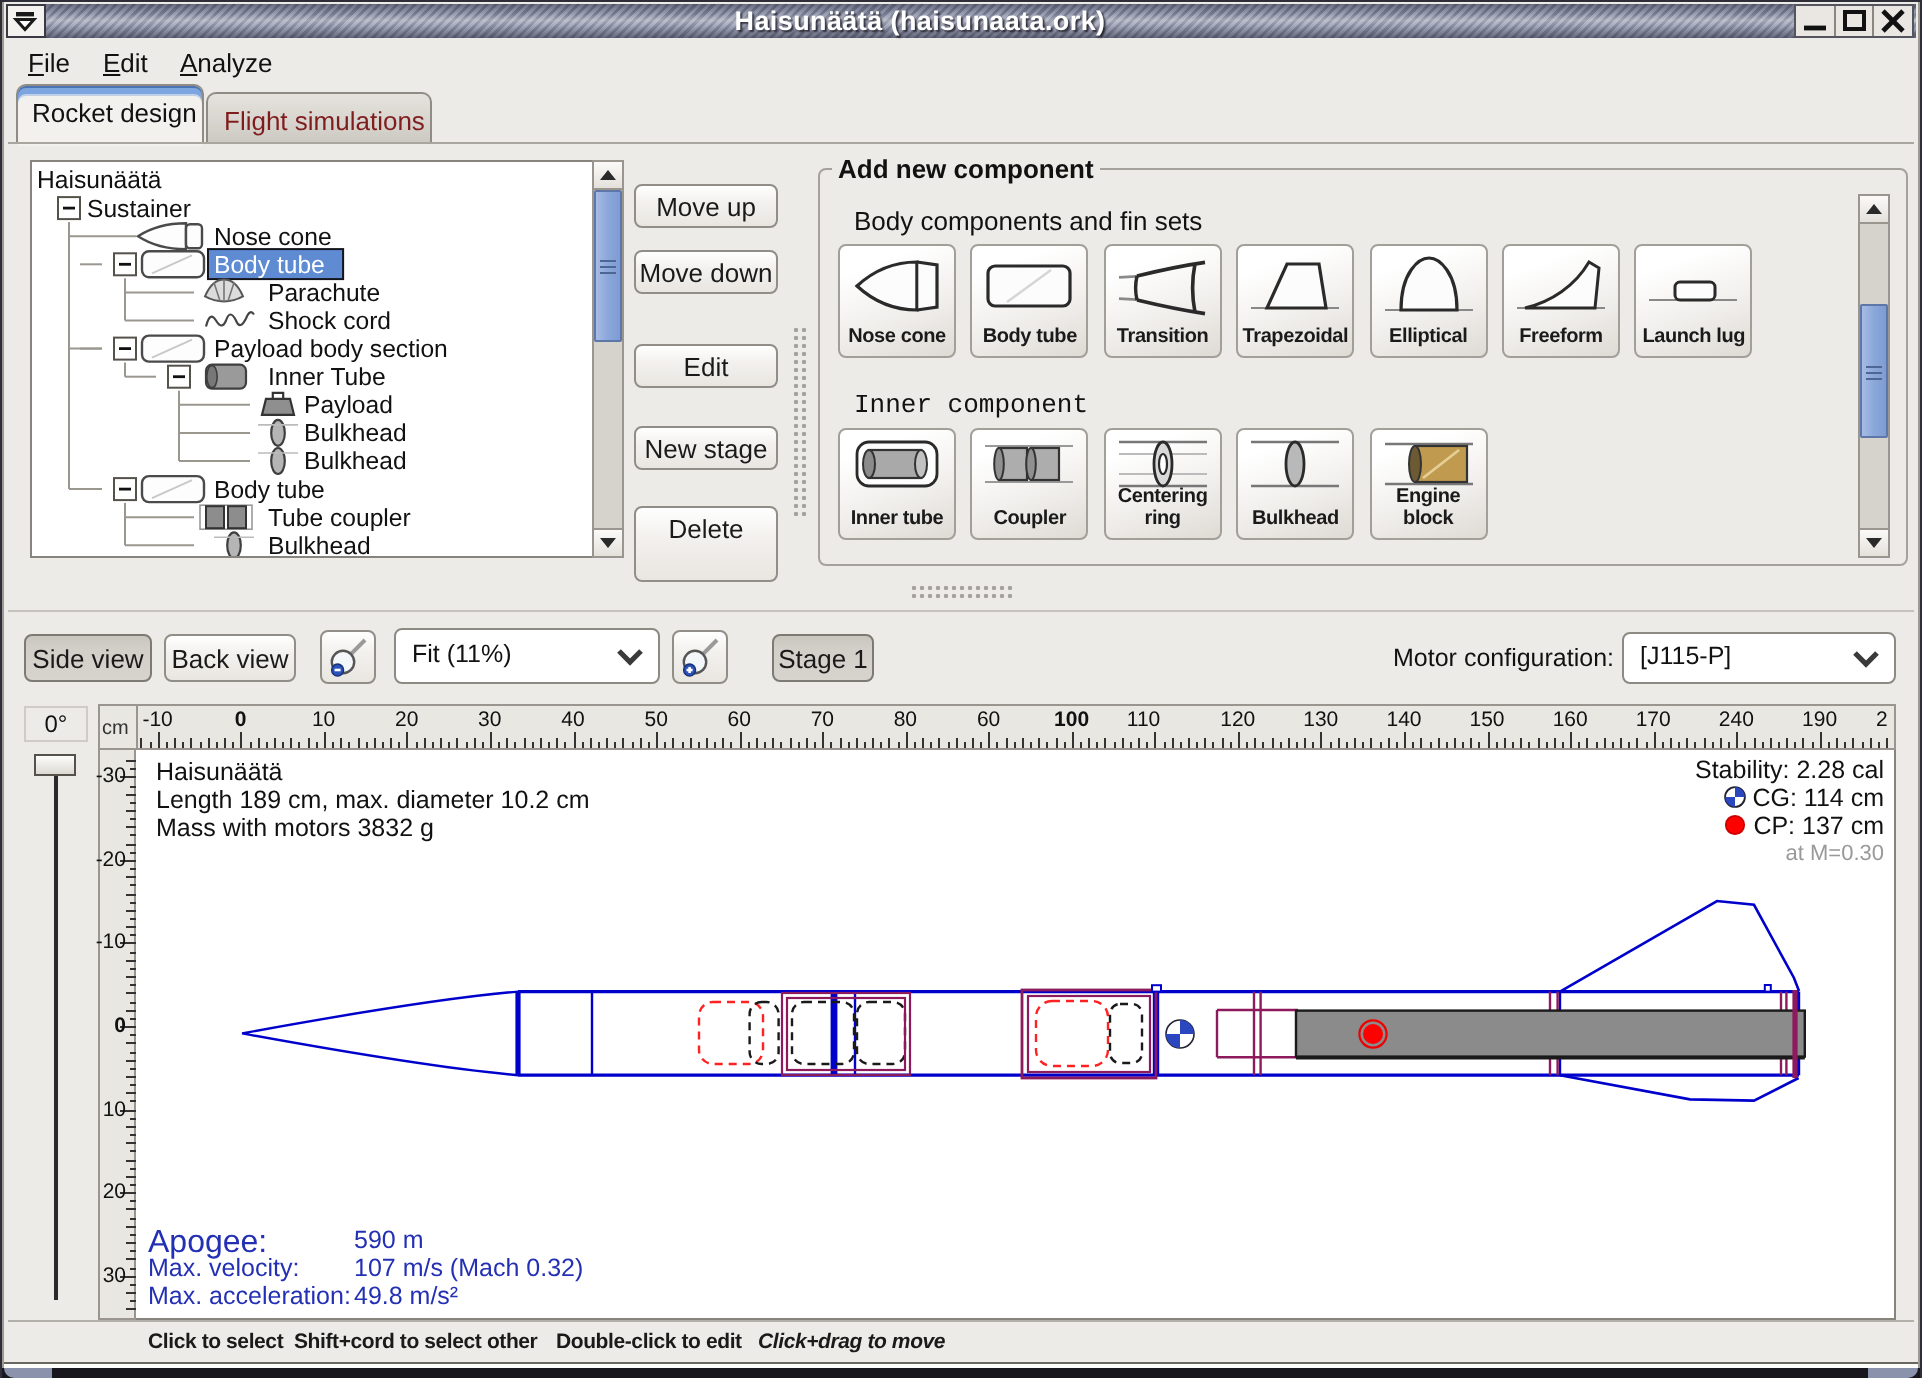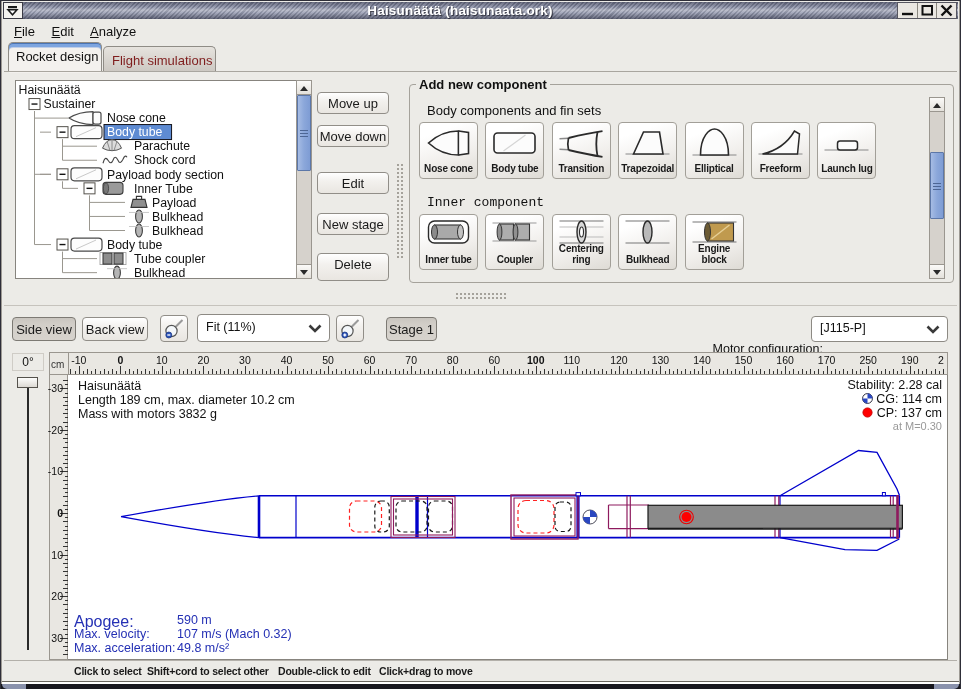--- a/index.html
+++ b/index.html
@@ -133,21 +133,21 @@
       <path d="M7 9 L11 4 L3 4 Z" fill="#2a2a2a"></path>
     </svg></div>
 <div class="abs" style="left:297px;top:95px;width:14px;height:76px;background:linear-gradient(90deg,#a6bce4,#8ba7da 50%,#7e9cd4);border:1px solid #5c77a8;border-radius:1px;"></div>
 <div class="abs" style="left:300px;top:130.0px;width:8px;height:1px;background:#4d6694;"></div>
 <div class="abs" style="left:300px;top:133.0px;width:8px;height:1px;background:#4d6694;"></div>
 <div class="abs" style="left:300px;top:136.0px;width:8px;height:1px;background:#4d6694;"></div>
 <div class="btn" style="left:317px;top:92px;width:72px;height:22px;line-height:21px;">Move up</div>
 <div class="btn" style="left:317px;top:125px;width:72px;height:22px;line-height:21px;">Move down</div>
 <div class="btn" style="left:317px;top:172px;width:72px;height:22px;line-height:21px;">Edit</div>
 <div class="btn" style="left:317px;top:213px;width:72px;height:22px;line-height:21px;">New stage</div>
-<div class="btn" style="left:317px;top:253px;width:72px;height:28px;line-height:21px;">Delete</div>
+<div class="btn" style="left:317px;top:253px;width:72px;height:38px;line-height:21px;">Delete</div>
 <div class="abs" style="left:396px;top:163px;width:9px;height:95px;
 background-image:radial-gradient(circle, #a5a29b 1px, transparent 1.2px);background-size:4px 4px;"></div>
 <div class="abs" style="left:409px;top:84px;width:545px;height:199px;border:1px solid #a5a29b;border-radius:4px;"></div>
 <div class="abs" style="left:416px;top:77px;background:#ecebe7;padding:0 3px;font-size:13px;font-weight:bold;color:#111;">Add new component</div>
 <div class="abs" style="left:427px;top:103px;font-size:13px;color:#111;">Body components and fin sets</div>
 <div class="abs" style="left:427px;top:195px;font-size:13px;color:#111;font-family:Liberation Mono, monospace;">Inner component</div>
 <div class="abs" style="left:419.0px;top:122px;width:59px;height:57px;background:linear-gradient(160deg,#ffffff 20%,#f1efec 60%,#dedbd5);border:1px solid #a29f98;border-radius:4px;"></div>
 <svg class="abs" style="left:425.0px;top:126px" width="47" height="34" viewBox="0 0.0 46 34">
     <path d="M3,17 Q16,5 33,5 L33,29 Q16,29 3,17 Z" fill="#fcfcfc" stroke="#2a2a2a" stroke-width="1.6"></path>
 <path d="M33,5 L43,6.5 L43,27.5 L33,29" fill="#fcfcfc" stroke="#2a2a2a" stroke-width="1.6"></path>
@@ -268,21 +268,21 @@
     <circle cx="5.8" cy="17" r="3" fill="#2a52b8" stroke="#16307a" stroke-width="0.7"></circle>
     <line x1="4.3" y1="17" x2="7.3" y2="17" stroke="#fff" stroke-width="1.3"></line>
     <line x1="5.8" y1="15.5" x2="5.8" y2="18.5" stroke="#fff" stroke-width="1.3"></line>
   </svg>
 <div class="abs" style="left:197px;top:314px;width:133px;height:28px;background:#fff;border:1px solid #8d8a84;border-radius:4px;"></div>
 <div class="abs" style="left:206px;top:314px;height:28px;line-height:27px;font-size:12.5px;color:#111;">Fit (11%)</div>
 <svg class="abs" style="left:307px;top:323.0px" width="16" height="10" viewBox="0 0 16 10">
     <path d="M2.5,2.5 L8,8 L13.5,2.5" fill="none" stroke="#3a3a3a" stroke-width="2.6"></path>
   </svg>
 <div class="btn pressed" style="left:386px;top:317px;width:51px;height:24px;line-height:23px;">Stage 1</div>
-<div class="abs" style="right:138px;top:322px;font-size:12.5px;color:#111;margin-top:20px;">Motor configuration:</div>
+<div class="abs" style="right:154px;top:322px;font-size:12.5px;color:#111;">Motor configuration:</div>
 <div class="abs" style="left:811px;top:316px;width:137px;height:26px;background:#fff;border:1px solid #8d8a84;border-radius:4px;"></div>
 <div class="abs" style="left:820px;top:316px;height:26px;line-height:25px;font-size:12.5px;color:#111;">[J115-P]</div>
 <svg class="abs" style="left:925px;top:324.0px" width="16" height="10" viewBox="0 0 16 10">
     <path d="M2.5,2.5 L8,8 L13.5,2.5" fill="none" stroke="#3a3a3a" stroke-width="2.6"></path>
   </svg>
 <div class="abs" style="left:12px;top:353px;width:32px;height:18px;border:1px solid #cfccc6;font-size:12px;color:#111;text-align:center;line-height:17px;">0°</div>
 <div class="abs" style="left:26.5px;top:386px;width:2px;height:264px;background:#2a2a2a;"></div>
 <div class="abs" style="left:17px;top:377px;width:21px;height:11px;background:linear-gradient(#fdfdfc,#dcd9d3);border:1px solid #55524c;"></div>
 <div class="abs" style="left:48.5px;top:352px;width:899.5px;height:23px;background:#e9e7e2;border:1px solid #9a968f;"></div>
 <div class="abs" style="left:48.5px;top:375px;width:19.5px;height:284.5px;background:#e9e7e2;border:1px solid #9a968f;border-top:none;"></div>
@@ -493,21 +493,21 @@
 <div class="tick" style="left:830.8px;top:371px;width:1px;height:3px;"></div>
 <div class="tick" style="left:835.0px;top:369px;width:1px;height:5px;"></div>
 <div class="tick" style="left:839.1px;top:371px;width:1px;height:3px;"></div>
 <div class="tick" style="left:843.3px;top:369px;width:1px;height:5px;"></div>
 <div class="tick" style="left:847.4px;top:371px;width:1px;height:3px;"></div>
 <div class="tick" style="left:851.6px;top:369px;width:1px;height:5px;"></div>
 <div class="tick" style="left:855.7px;top:371px;width:1px;height:3px;"></div>
 <div class="tick" style="left:859.9px;top:369px;width:1px;height:5px;"></div>
 <div class="tick" style="left:864.0px;top:371px;width:1px;height:3px;"></div>
 <div class="tick" style="left:868.2px;top:366px;width:1px;height:8px;"></div>
-<div class="abs" style="left:854.2px;top:354px;width:28px;text-align:center;font-size:10.5px;color:#111;">250</div>
+<div class="abs" style="left:854.2px;top:354px;width:28px;text-align:center;font-size:10.5px;color:#111;">240</div>
 <div class="tick" style="left:872.4px;top:371px;width:1px;height:3px;"></div>
 <div class="tick" style="left:876.5px;top:369px;width:1px;height:5px;"></div>
 <div class="tick" style="left:880.7px;top:371px;width:1px;height:3px;"></div>
 <div class="tick" style="left:884.8px;top:369px;width:1px;height:5px;"></div>
 <div class="tick" style="left:889.0px;top:371px;width:1px;height:3px;"></div>
 <div class="tick" style="left:893.1px;top:369px;width:1px;height:5px;"></div>
 <div class="tick" style="left:897.3px;top:371px;width:1px;height:3px;"></div>
 <div class="tick" style="left:901.4px;top:369px;width:1px;height:5px;"></div>
 <div class="tick" style="left:905.6px;top:371px;width:1px;height:3px;"></div>
 <div class="tick" style="left:909.8px;top:366px;width:1px;height:8px;"></div>
@@ -650,12 +650,12 @@
     <circle cx="618.5" cy="142.0" r="5" fill="#f00"></circle>
     <path d="M712.0,120.80000000000001 L790.5,75.5 L809.0,77.39999999999998 L829.0,114.0 L831.5,120.5" fill="none" stroke="#0000cc" stroke-width="1.3"></path>
     <path d="M712.0,162.60000000000002 L777.0,174.70000000000005 L809.0,175.29999999999995 L831.3,164.0" fill="none" stroke="#0000cc" stroke-width="1.3"></path>
     <rect x="814.4" y="117.5" width="3" height="3.3" fill="#fff" stroke="#0000cc" stroke-width="1"></rect>
     <line x1="829.5" y1="120.0" x2="829.5" y2="164.0" stroke="#8e1a5e" stroke-width="2.6"></line>
   </svg>
 <div class="abs" style="left:4px;top:659.5px;width:953px;height:1px;background:#b3b0aa;"></div>
 <div class="abs" style="left:74px;top:664.5px;font-size:10.5px;font-weight:bold;letter-spacing:-0.2px;color:#1a1a1a;">Click to select</div>
 <div class="abs" style="left:147px;top:664.5px;font-size:10.5px;font-weight:bold;letter-spacing:-0.2px;color:#1a1a1a;">Shift+cord to select other</div>
 <div class="abs" style="left:278px;top:664.5px;font-size:10.5px;font-weight:bold;letter-spacing:-0.2px;color:#1a1a1a;">Double-click to edit</div>
-<div class="abs" style="left:379px;top:664.5px;font-size:10.5px;font-weight:bold;letter-spacing:-0.2px;color:#1a1a1a;">Click+drag to move</div>
+<div class="abs" style="left:379px;top:664.5px;font-size:10.5px;font-weight:bold;letter-spacing:-0.2px;color:#1a1a1a;font-style:italic;">Click+drag to move</div>
 </body></html>

